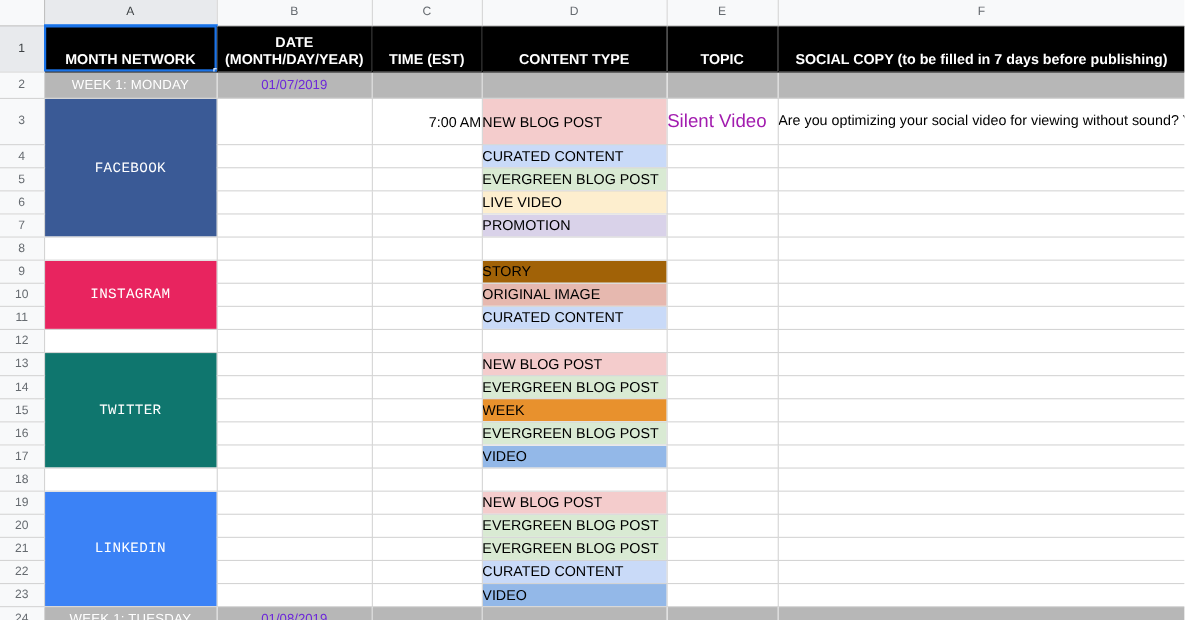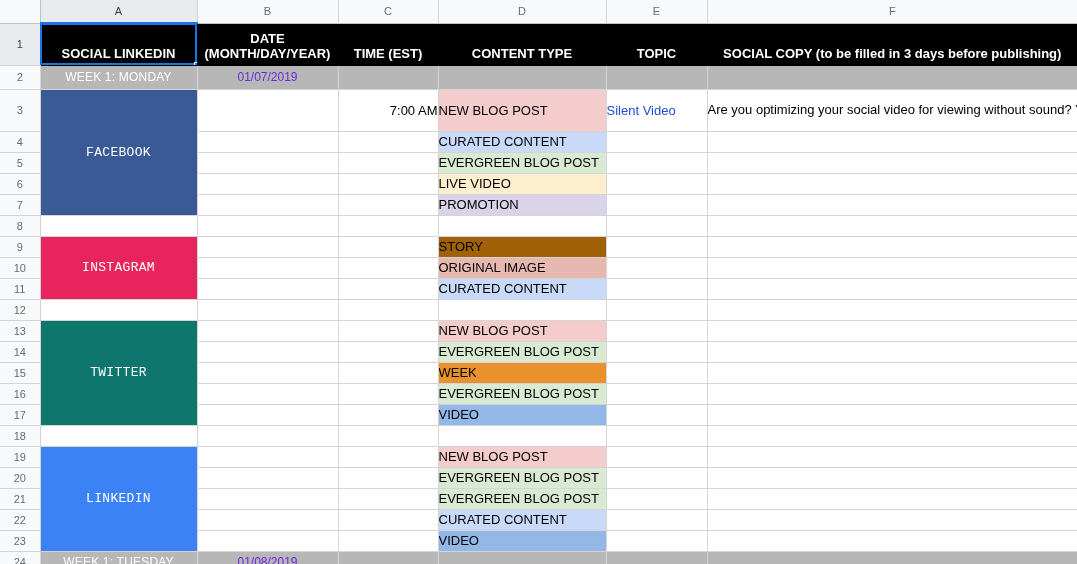--- a/index.html
+++ b/index.html
@@ -152,21 +152,21 @@
   .ct-evergreen       { background: #d9ead3; color: #38761d; }
   .ct-live-video      { background: #fdeece; color: #000000; }
   .ct-promotion       { background: #d9d2e9; color: #6a3fa0; }
   .ct-story           { background: #a16207; color: #e08a1e; }
   .ct-original-image  { background: #e6b8af; color: #7a2318; }
   .ct-chat            { background: #e8912d; color: #ffffff; }
   .ct-video           { background: #93b8e8; color: #ffffff; }
 
   
   td.time  { text-align: right;  font-size: 13px; padding-right: 4px; color:#000; }
-  td.topic { text-align: left;   font-size: 13px; padding-left: 4px;  color:#1d4ed8; }
+  td.topic { text-align: left;   font-size: 17px; padding-left: 4px;  color:#a21caf; }
   td.copy  {
     text-align: left;
     font-size: 13px;
     padding-left: 5px;
     padding-right: 4px;
     white-space: normal;
     line-height: 16px;
     color: #000;
     vertical-align: middle;
   }
@@ -193,31 +193,31 @@
       <th>B</th>
       <th>C</th>
       <th>D</th>
       <th>E</th>
       <th style="border-right:none">F</th>
     </tr>
 
     <tr class="r1" style="height:42px">
       <td class="rowhead sel-row">1</td>
       <td class="hdr selected">
-        <span>SOCIAL LINKEDIN</span>
+        <span>MONTH NETWORK</span>
         <span class="sel-handle"></span>
       </td>
       <td class="hdr">
         <div>DATE</div>
         <div>(MONTH/DAY/YEAR)</div>
       </td>
       <td class="hdr">TIME (EST)</td>
       <td class="hdr">CONTENT TYPE</td>
       <td class="hdr">TOPIC</td>
-      <td class="hdr" style="border-right:none">SOCIAL COPY (to be filled in 3 days before publishing)</td>
+      <td class="hdr" style="border-right:none">SOCIAL COPY (to be filled in 7 days before publishing)</td>
     </tr>
 
     <tr style="height:24px">
       <td class="rowhead">2</td>
       <td class="week">WEEK 1: MONDAY</td>
       <td class="weekdate">01/07/2019</td>
       <td class="weekfill"></td>
       <td class="weekfill"></td>
       <td class="weekfill"></td>
       <td class="weekfill" style="border-right:none"></td>

